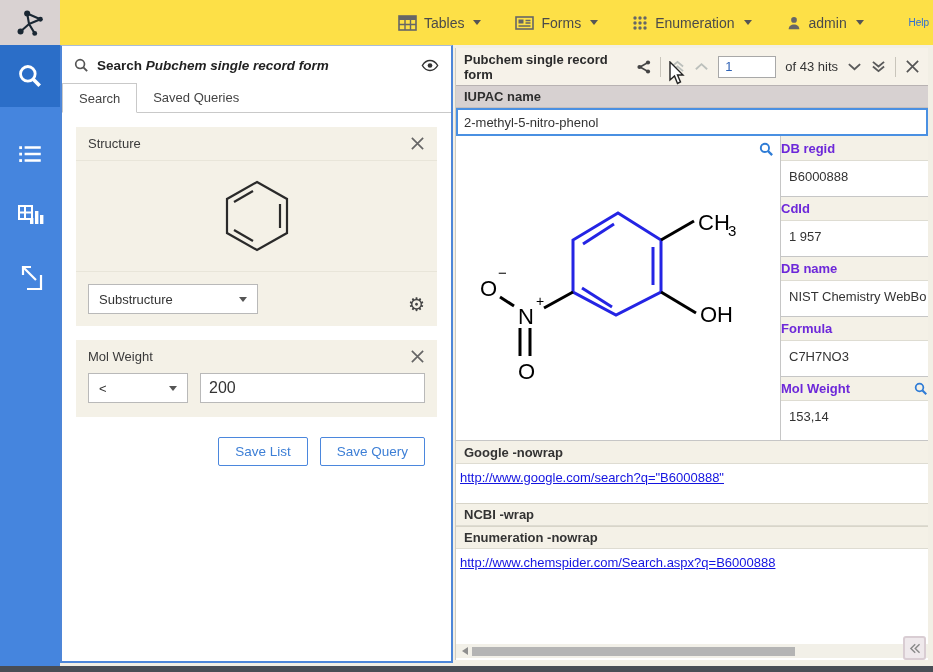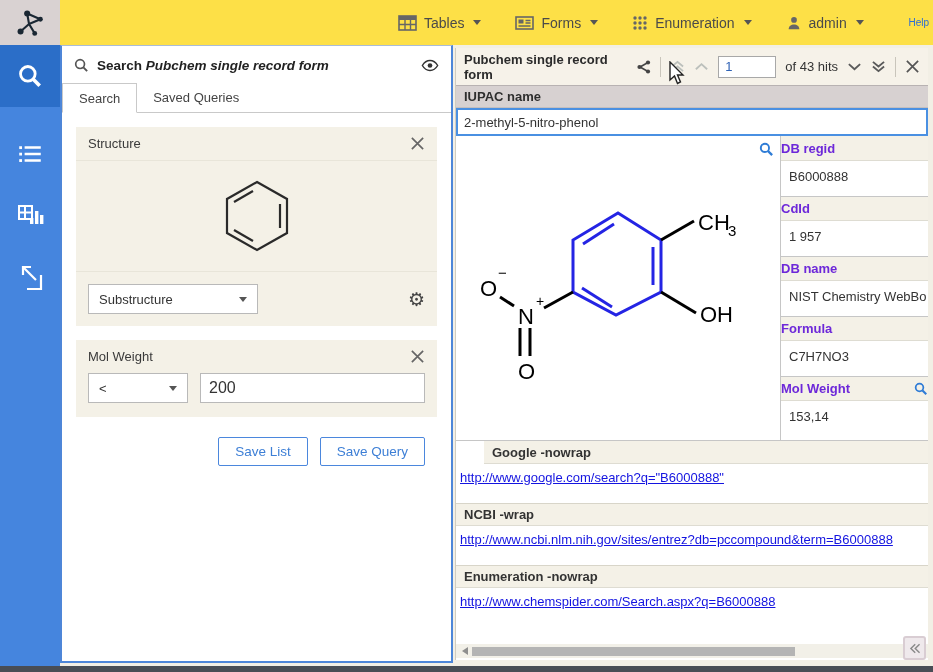--- a/index.html
+++ b/index.html
@@ -29,21 +29,21 @@
   .sp-eye { margin-left:auto; cursor:pointer; display:flex; }
   .tabs { display:flex; border-bottom:1px solid #c9c9c9; padding-left:0; margin-top:2px; }
   .tab { padding:7px 16px 6px 16px; color:#444; cursor:pointer; }
   .tab.active { background:#fff; border:1px solid #c9c9c9; border-bottom:1px solid #fff; margin-bottom:-1px; }
   .sp-body { padding:14px; }
   .section { background:#f4f1e7; }
   .sec-head { display:flex; align-items:center; padding:9px 12px; }
   .sec-title { color:#3a3a3a; }
   .x-icon { margin-left:auto; cursor:pointer; display:flex; }
   .struct-canvas { height:112px; border-top:1px solid #e8e5d9; border-bottom:1px solid #e8e5d9; display:flex; align-items:center; justify-content:center; }
-  .struct-foot { display:flex; align-items:center; padding:12px; }
+  .struct-foot { display:flex; align-items:flex-end; padding:12px; }
   .selectbox { height:30px; background:#fff; border:1px solid #b9b9b9; display:flex; align-items:center; padding:0 10px; cursor:pointer; color:#333; }
   .selectbox .caret-down { margin-left:auto; }
   .sel-mode { width:170px; }
   .gear { margin-left:auto; font-family:"DejaVu Sans", sans-serif; font-size:19px; color:#444; cursor:pointer; line-height:1; }
   .mw-section { margin-top:14px; padding-bottom:14px; }
   .mw-row { display:flex; gap:12px; padding:0 12px; }
   .sel-op { width:120px; }
   .mw-input { flex:1; height:30px; border:1px solid #b9b9b9; padding:0 8px; font-size:16px; font-family:inherit; color:#333; background:#fff; }
   .btn-row { display:flex; justify-content:flex-end; gap:12px; margin-top:20px; padding-right:12px; }
   .btn { height:29px; padding:0 16px; font-size:13.5px; border-radius:2px; cursor:pointer; display:flex; align-items:center; }
@@ -66,21 +66,21 @@
   .mol-zoom { position:absolute; top:6px; right:6px; cursor:pointer; }
   .fields-col { width:147px; overflow:hidden; }
   .field { border-bottom:1px solid #fff; }
   .f-label { height:25px; background:#f4f1e7; border-top:1px solid #c6c6c6; border-bottom:1px solid #dedcd2; display:flex; align-items:center; padding:0 0; font-weight:bold; color:#6d28d9; white-space:nowrap; }
   .field:first-child .f-label { border-top:none; }
   .f-label .fl-zoom { margin-left:auto; cursor:pointer; display:flex; }
   .f-value { height:30px; background:#fff; display:flex; align-items:center; padding:0 8px; white-space:nowrap; color:#333; margin-bottom:4px; }
   .links-area { border-top:1px solid #c6c6c6; }
   .link-block { }
   .lk-label { height:23px; background:#f4f1e7; border-top:1px solid #d8d5c9; border-bottom:1px solid #dedcd2; display:flex; align-items:center; padding:0 8px; font-weight:bold; color:#333; }
-  .link-block:first-child .lk-label { border-top:none;margin-left:28px; }
+  .link-block:first-child .lk-label { border-top:none; }
   .lk-row { height:26px; background:#fff; display:flex; align-items:center; padding:0 4px; margin-bottom:13px; }
   .weblink { color:#1414e0; text-decoration:underline; cursor:pointer; white-space:nowrap; }
   .hscrollbar { position:absolute; left:0; bottom:2px; width:473px; height:14px; background:#f2f0e8; display:flex; align-items:center; }
   .hs-thumb { position:absolute; left:16px; top:2.5px; width:323px; height:9px; background:#b4b4b4; cursor:pointer; }
   .collapse-btn { position:absolute; right:2px; bottom:0; width:23px; height:24px; background:#efe9ec; border:2px solid #d9cdd3; border-radius:3px; display:flex; align-items:center; justify-content:center; cursor:pointer; }
 
   .right-strip { position:absolute; left:928px; top:48px; width:5px; height:612px; background:#f2efe5; }
   .bottom-bar { position:absolute; left:0; bottom:0; width:933px; height:6px; background:#484d55; }
 
   .cursor { position:absolute; left:666px; top:61px; pointer-events:none; z-index:50; }
@@ -405,23 +405,20 @@
 
     <div class="links-area">
       <div class="link-block">
         <div class="lk-label">Google -nowrap</div>
         <div class="lk-row">
             <span class="weblink">http://www.google.com/search?q="B6000888"</span>
           </div>
       </div>
       <div class="link-block">
         <div class="lk-label">NCBI -wrap</div>
-        <div class="lk-row">
-            <span class="weblink">http://www.ncbi.nlm.nih.gov/sites/entrez?db=pccompound&amp;term=B6000888</span>
-          </div>
       </div>
       <div class="link-block">
         <div class="lk-label">Enumeration -nowrap</div>
         <div class="lk-row">
             <span class="weblink">http://www.chemspider.com/Search.aspx?q=B6000888</span>
           </div>
       </div>
     </div>
 
     <div class="hscrollbar">

